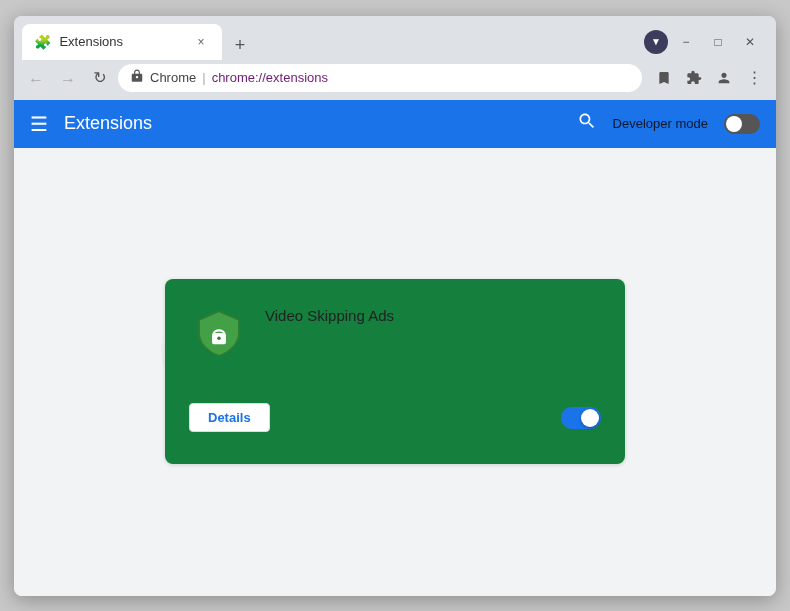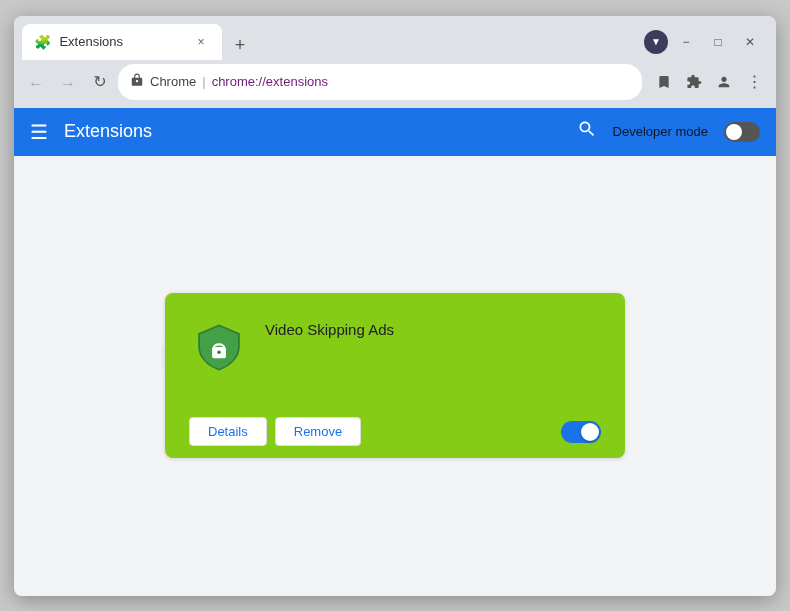--- a/index.html
+++ b/index.html
@@ -121,21 +121,21 @@
       font-size: 16px;
     }
 
     .nav-btn.disabled {
       color: #aaa;
       cursor: default;
     }
 
     .address-bar {
       flex: 1;
-      height: 36px;
+      height: 28px;
       background: #ffffff;
       border-radius: 16px;
       display: flex;
       align-items: center;
       padding: 0 12px;
       gap: 6px;
     }
 
     .address-action-btn {
       width: 28px;
@@ -247,25 +247,25 @@
       left: 28%;
       transform: translate(-50%, -50%);
       font-size: 120px;
       color: rgba(180, 80, 40, 0.08);
       pointer-events: none;
       user-select: none;
     }
 
     
     .extension-card {
-      background: #84cc16;
+      background: #15803d;
       border-radius: 8px;
       box-shadow: 0 1px 4px rgba(0,0,0,0.15);
       width: 460px;
-      padding: 24px 24px 12px 24px;
+      padding: 24px 24px 32px 24px;
       position: relative;
       z-index: 1;
     }
 
     .extension-header {
       display: flex;
       align-items: flex-start;
       gap: 16px;
       margin-bottom: 40px;
     }
@@ -304,21 +304,21 @@
     }
 
     .ext-btn {
       padding: 6px 18px;
       border-radius: 4px;
       border: 1px solid #dadce0;
       background: white;
       font-size: 13px;
       cursor: pointer;
       color: #1a73e8;
-      font-weight: 400;
+      font-weight: 700;
     }
 
     
     .ext-toggle {
       width: 40px;
       height: 22px;
       background: #1a73e8;
       border-radius: 11px;
       position: relative;
       cursor: pointer;
@@ -432,21 +432,20 @@
           </svg>
         </div>
         <div>
           <div class="extension-name">Video Skipping Ads</div>
         </div>
       </div>
 
       <div class="extension-footer">
         <div class="ext-buttons">
           <button class="ext-btn">Details</button>
-          <button class="ext-btn">Remove</button>
         </div>
         <div class="ext-toggle">
           <div class="ext-toggle-knob"></div>
         </div>
       </div>
     </div>
 
   </div>
 </div>
 

